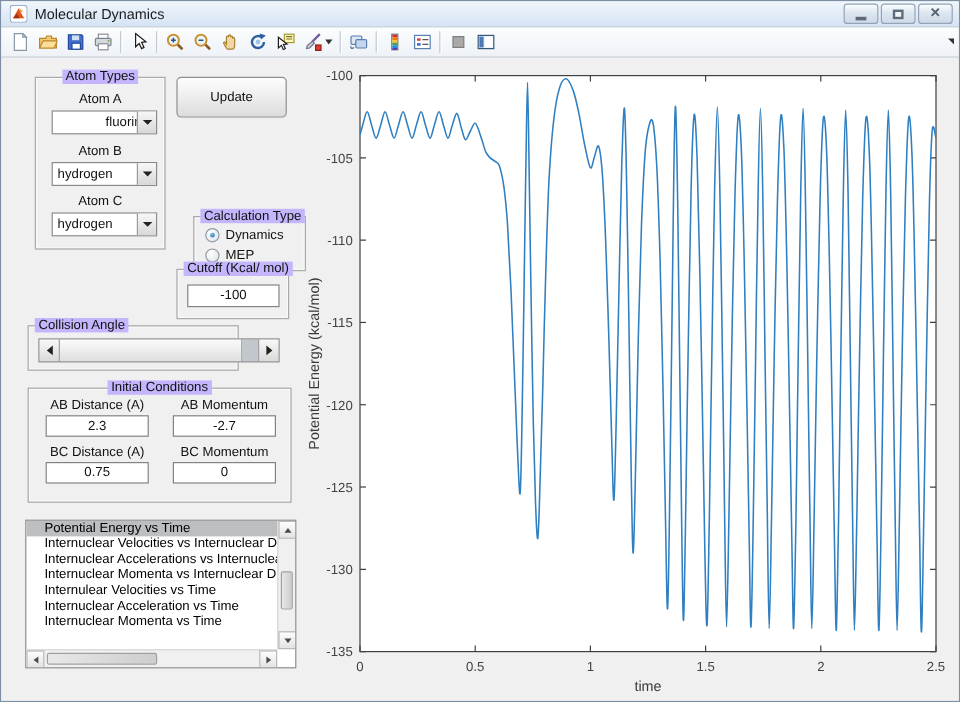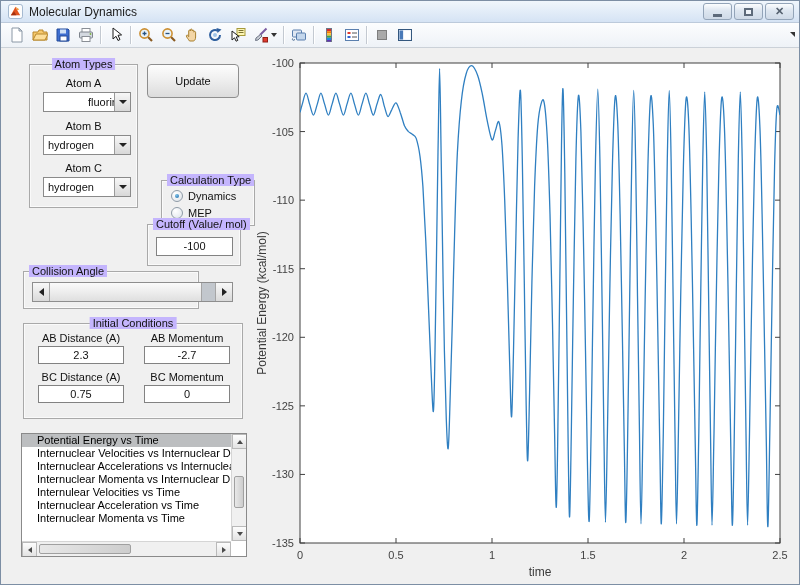--- a/index.html
+++ b/index.html
@@ -318,21 +318,21 @@
         <span class="radio-lbl">Dynamics</span>
       </div>
       <div class="radio-row" style="left:9px;top:26px;text-align:center;">
         <span class="radio"></span>
         <span class="radio-lbl">MEP</span>
       </div>
     </div>
 
 
     <div class="panel" style="left:146px;top:175px;width:94px;height:42px;">
-      <span class="ptitle pt-left">Cutoff (Value/ mol)</span>
+      <span class="ptitle pt-left">Cutoff (Kcal/ mol)</span>
       <div class="edit" style="left:8px;top:12px;width:77px;height:19px;">-100</div>
     </div>
 
     <div class="panel" style="left:22px;top:222px;width:176px;height:38px;text-align:right;">
       <span class="ptitle pt-left">Collision Angle</span>
       <div class="slider" style="left:8px;top:10px;width:201px;">
         <span class="sl-arrow l">
             <span class="tri-l"></span>
           </span>
         <span class="sl-thumb"></span>

